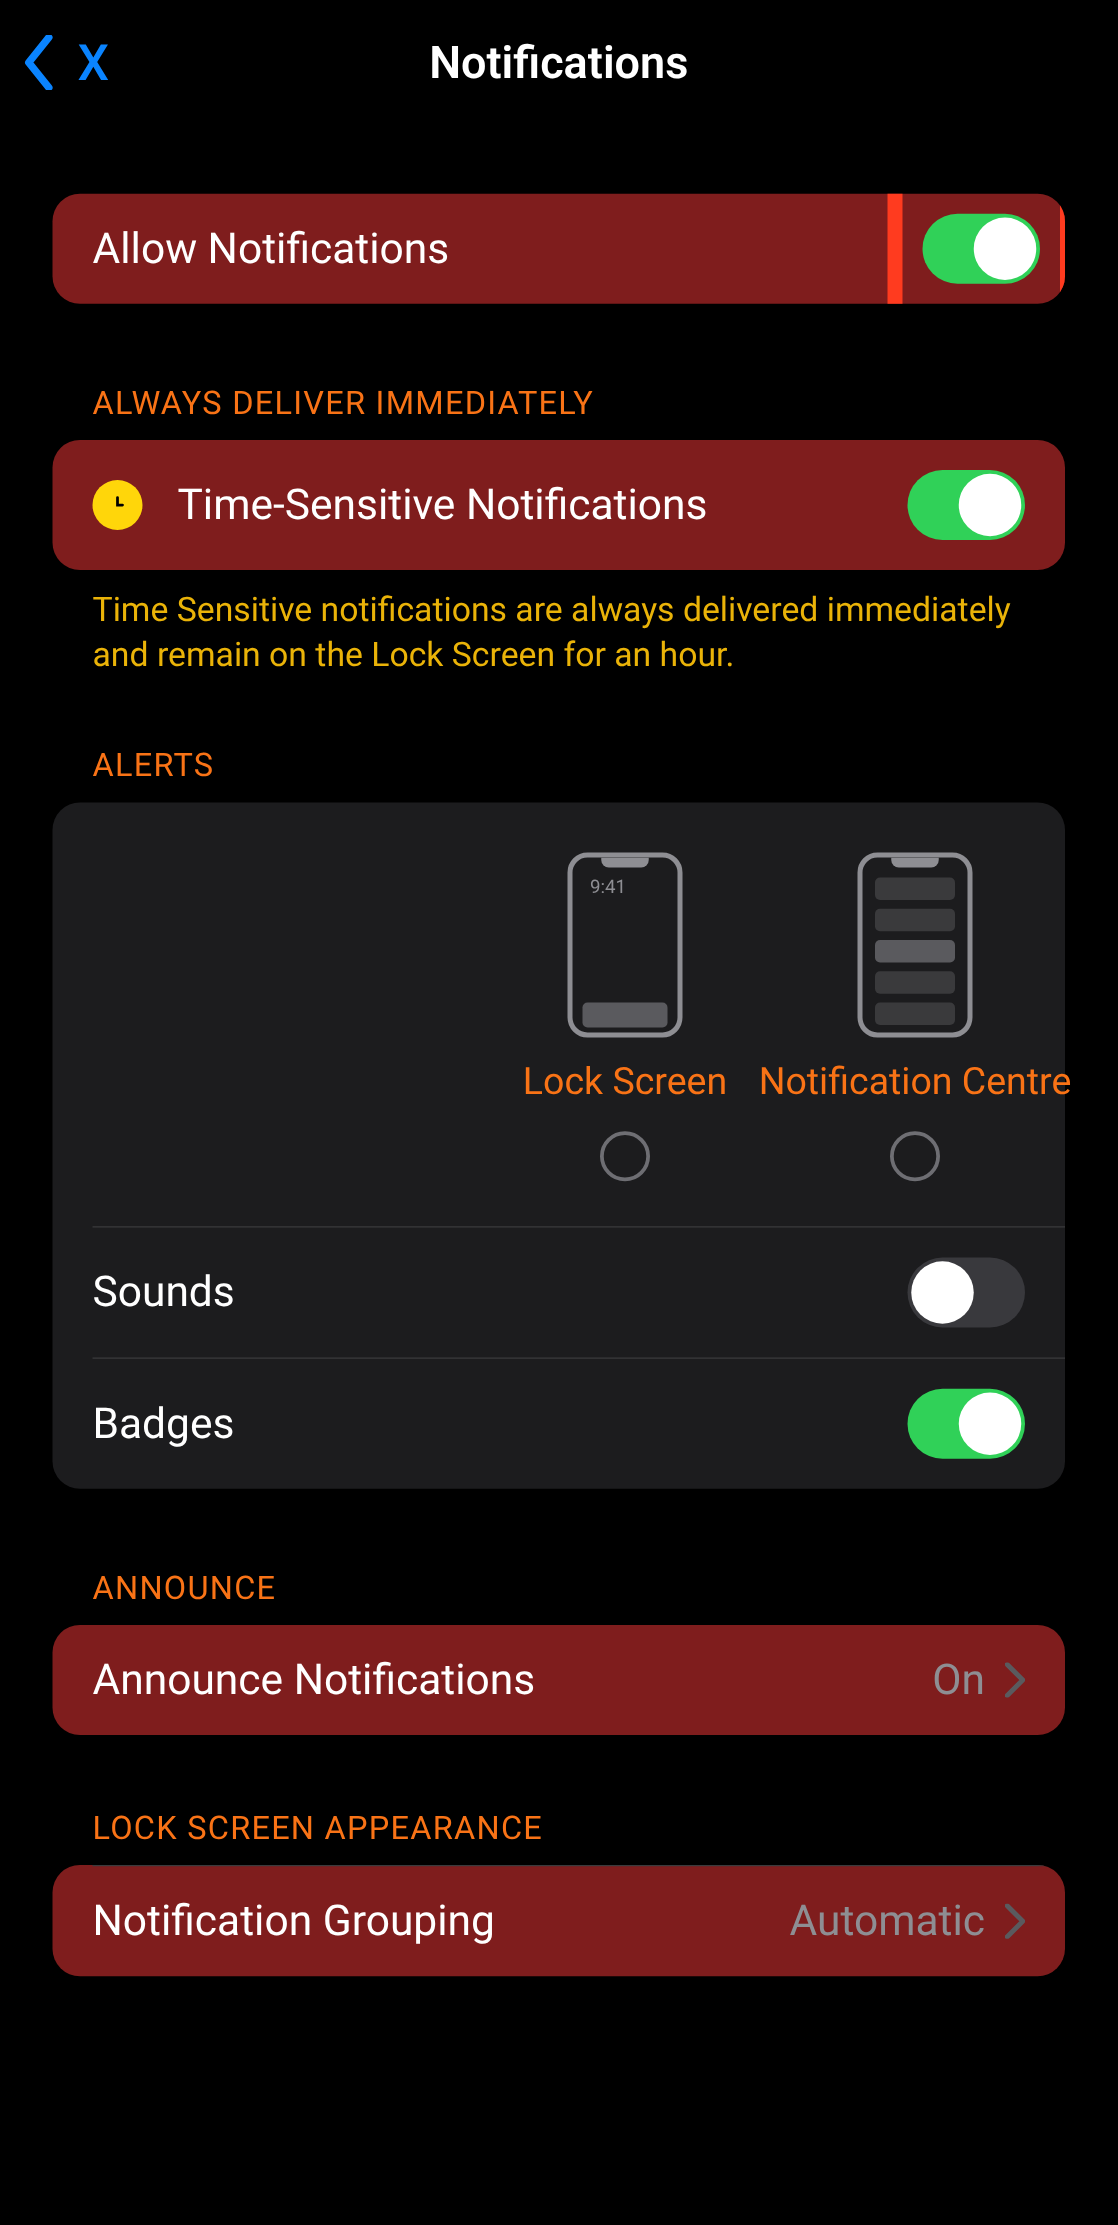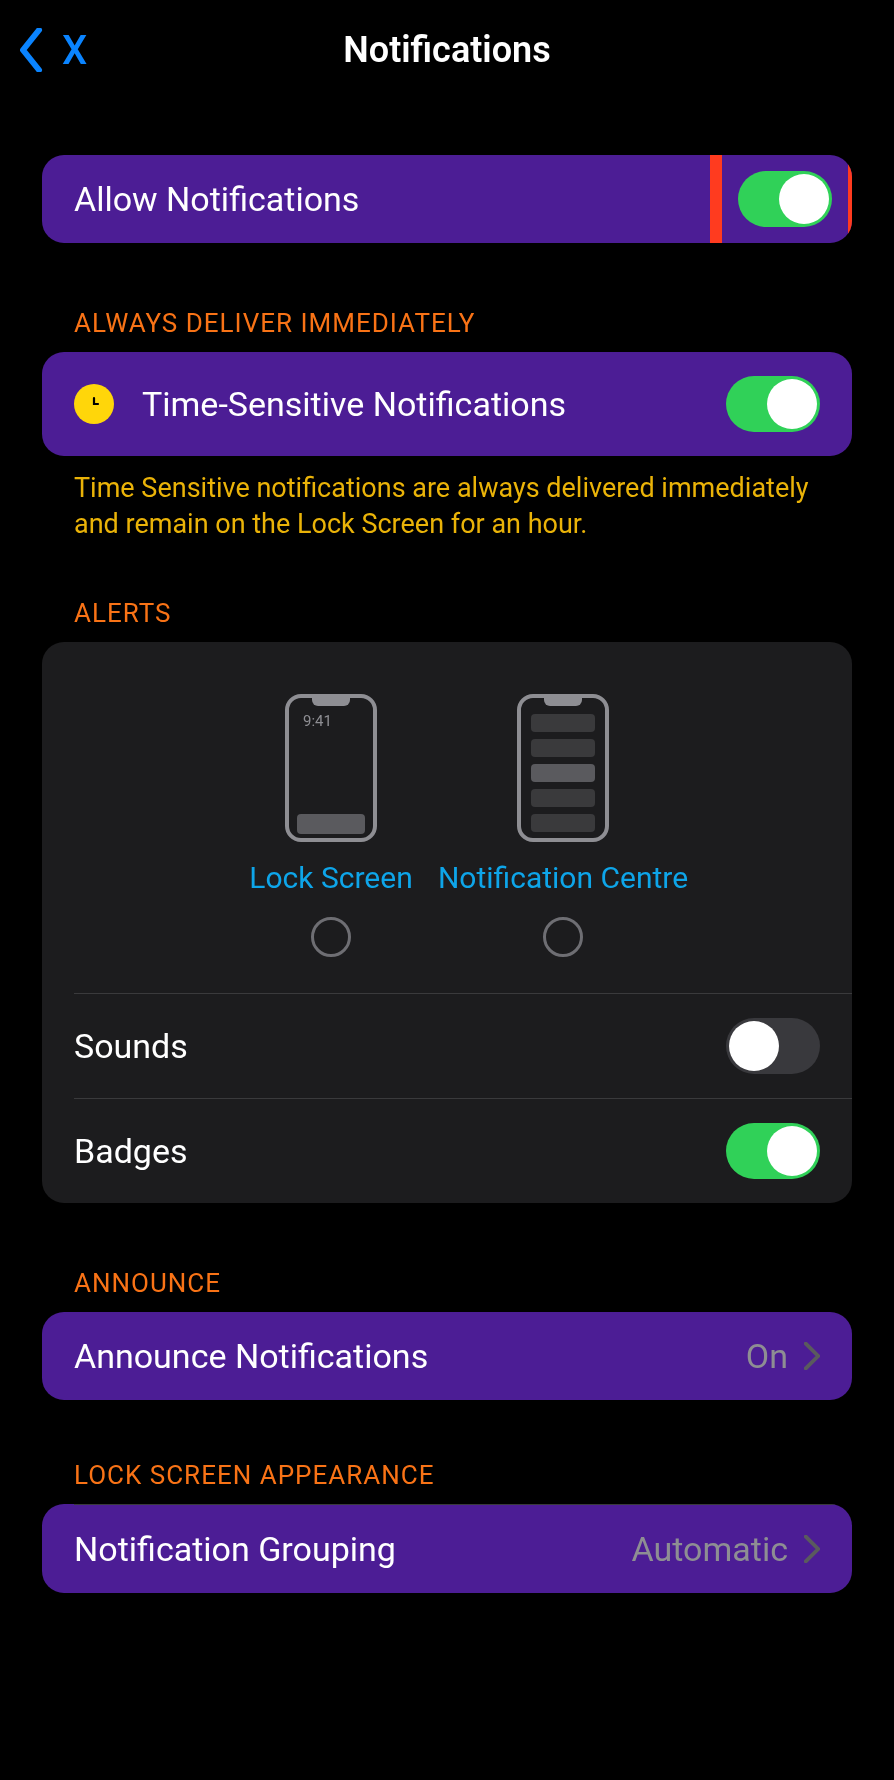--- a/index.html
+++ b/index.html
@@ -39,21 +39,21 @@
     right: 0;
     text-align: center;
     font-size: 36px;
     font-weight: 600;
     pointer-events: none;
   }
   .container {
     padding: 0 42px;
   }
   .card {
-    background: #4c1d95;
+    background: #7f1d1d;
     border-radius: 22px;
     overflow: hidden;
   }
   .row {
     display: flex;
     align-items: center;
     padding: 24px 32px;
     min-height: 84px;
   }
   .row-label {
@@ -117,22 +117,22 @@
     display: flex;
     align-items: center;
     justify-content: center;
   }
   .alerts-card {
     background: #1c1c1e;
     border-radius: 22px;
   }
   .alert-options {
     display: flex;
-    justify-content: center;
-    padding: 52px 20px 36px 20px;
+    justify-content: flex-end;
+    padding: 40px 20px 36px 20px;
     gap: 32px;
   }
   .alert-option {
     display: flex;
     flex-direction: column;
     align-items: center;
     width: 200px;
   }
   .phone-icon {
     width: 92px;
@@ -190,21 +190,21 @@
     position: absolute;
     top: 7px;
     left: 8px;
     right: 8px;
     height: 22px;
     background: #5a5a5e;
     border-radius: 4px;
   }
   .alert-label {
     font-size: 30px;
-    color: #0ea5e9;
+    color: #f97316;
     margin-bottom: 22px;
     white-space: nowrap;
   }
   .radio {
     width: 40px;
     height: 40px;
     border: 3px solid #6e6e73;
     border-radius: 50%;
   }
   .divider {

